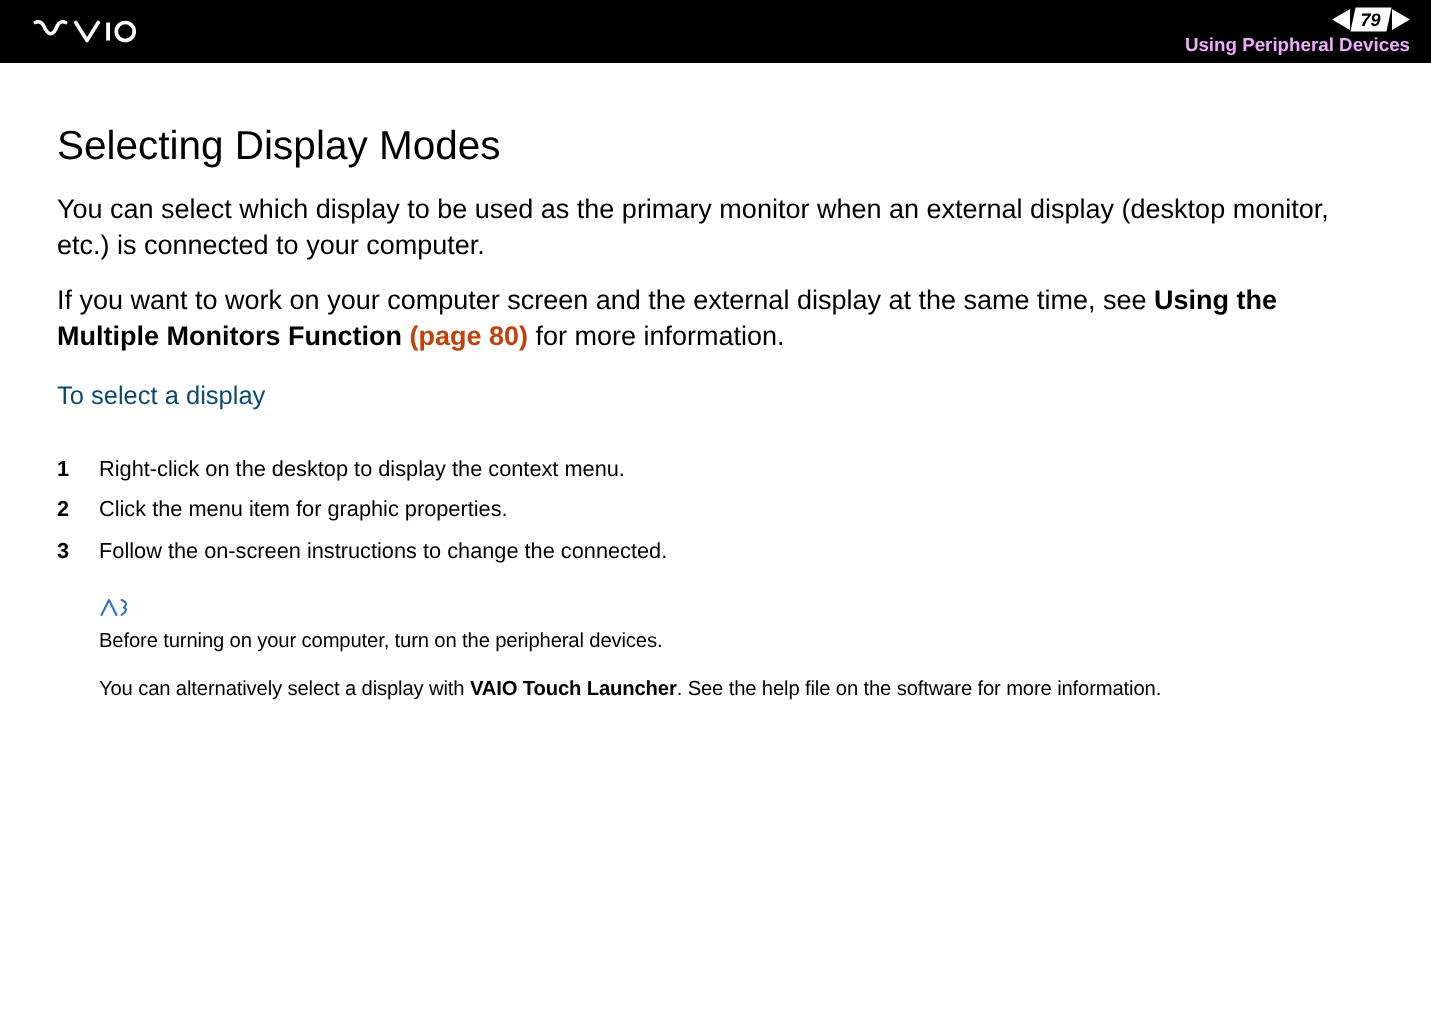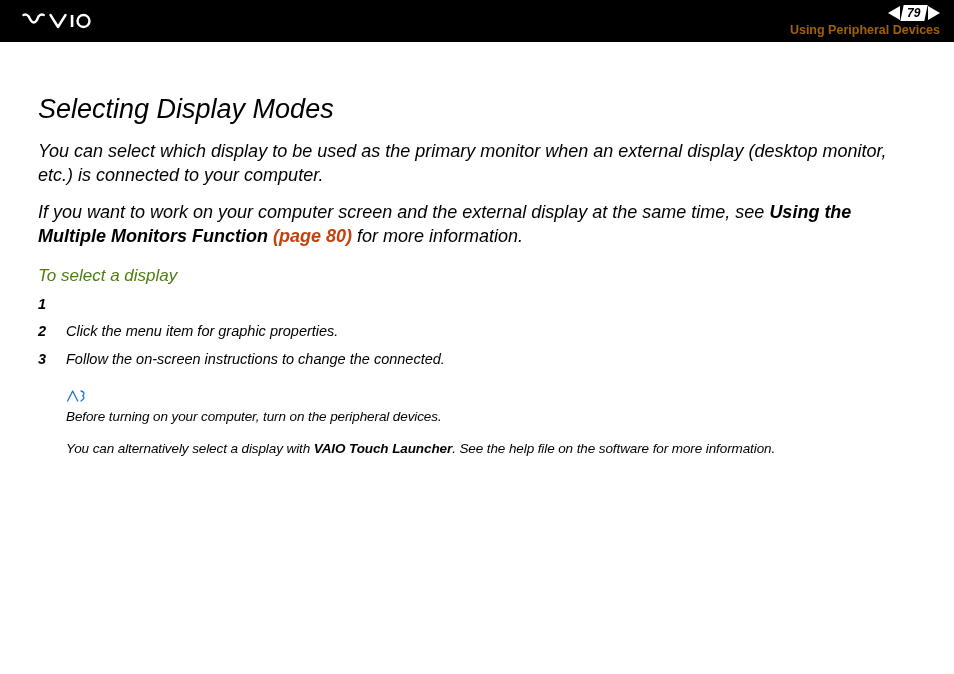--- a/index.html
+++ b/index.html
@@ -51,47 +51,46 @@
     font-style: italic;
     font-weight: bold;
     font-size: 12px;
     padding: 1px 6px 1px 5px;
     min-width: 20px;
     text-align: center;
     transform: skewX(-12deg);
   }
   .page-num span { display:inline-block; transform: skewX(12deg); }
   .section-label {
-    color: #a16207;
+    color: #f0abfc;
     font-size: 12.5px;
     font-weight: bold;
   }
   .content {
-    padding: 52px 38px 0 38px;
-    font-style: italic;
+    padding: 40px 38px 0 38px;
   }
   h1 {
     font-family: Arial, Helvetica, sans-serif;
     font-weight: 400;
     font-size: 27px;
     margin-bottom: 14px;
   }
   .para {
     font-size: 18px;
     line-height: 1.35;
     margin-bottom: 12px;
   }
   .bold { font-weight: bold; }
   .link { color: #c2410c; font-weight: bold; }
   h2.sub {
     font-size: 17px;
     font-weight: 400;
-    color: #4d7c0f;
+    color: #0c4a6e;
     margin-top: 18px;
-    margin-bottom: 7px;
+    margin-bottom: 28px;
   }
   .steps {
     margin-left: 0;
     margin-bottom: 18px;
   }
   .step {
     display: flex;
     font-size: 14.5px;
     line-height: 1.6;
     margin-bottom: 4px;
@@ -145,20 +144,21 @@
 
   <p class="para">
     <span>If you want to work on your computer screen and the external display at the same time, see </span><span class="bold">Using the Multiple Monitors Function</span><span class="link"> (page 80)</span><span> for more information.</span>
   </p>
 
   <h2 class="sub">To select a display</h2>
 
   <div class="steps">
     <div class="step">
       <div class="num">1</div>
+      <div>Right-click on the desktop to display the context menu.</div>
     </div>
     <div class="step">
       <div class="num">2</div>
       <div>Click the menu item for graphic properties.</div>
     </div>
     <div class="step">
       <div class="num">3</div>
       <div>Follow the on-screen instructions to change the connected.</div>
     </div>
   </div>

